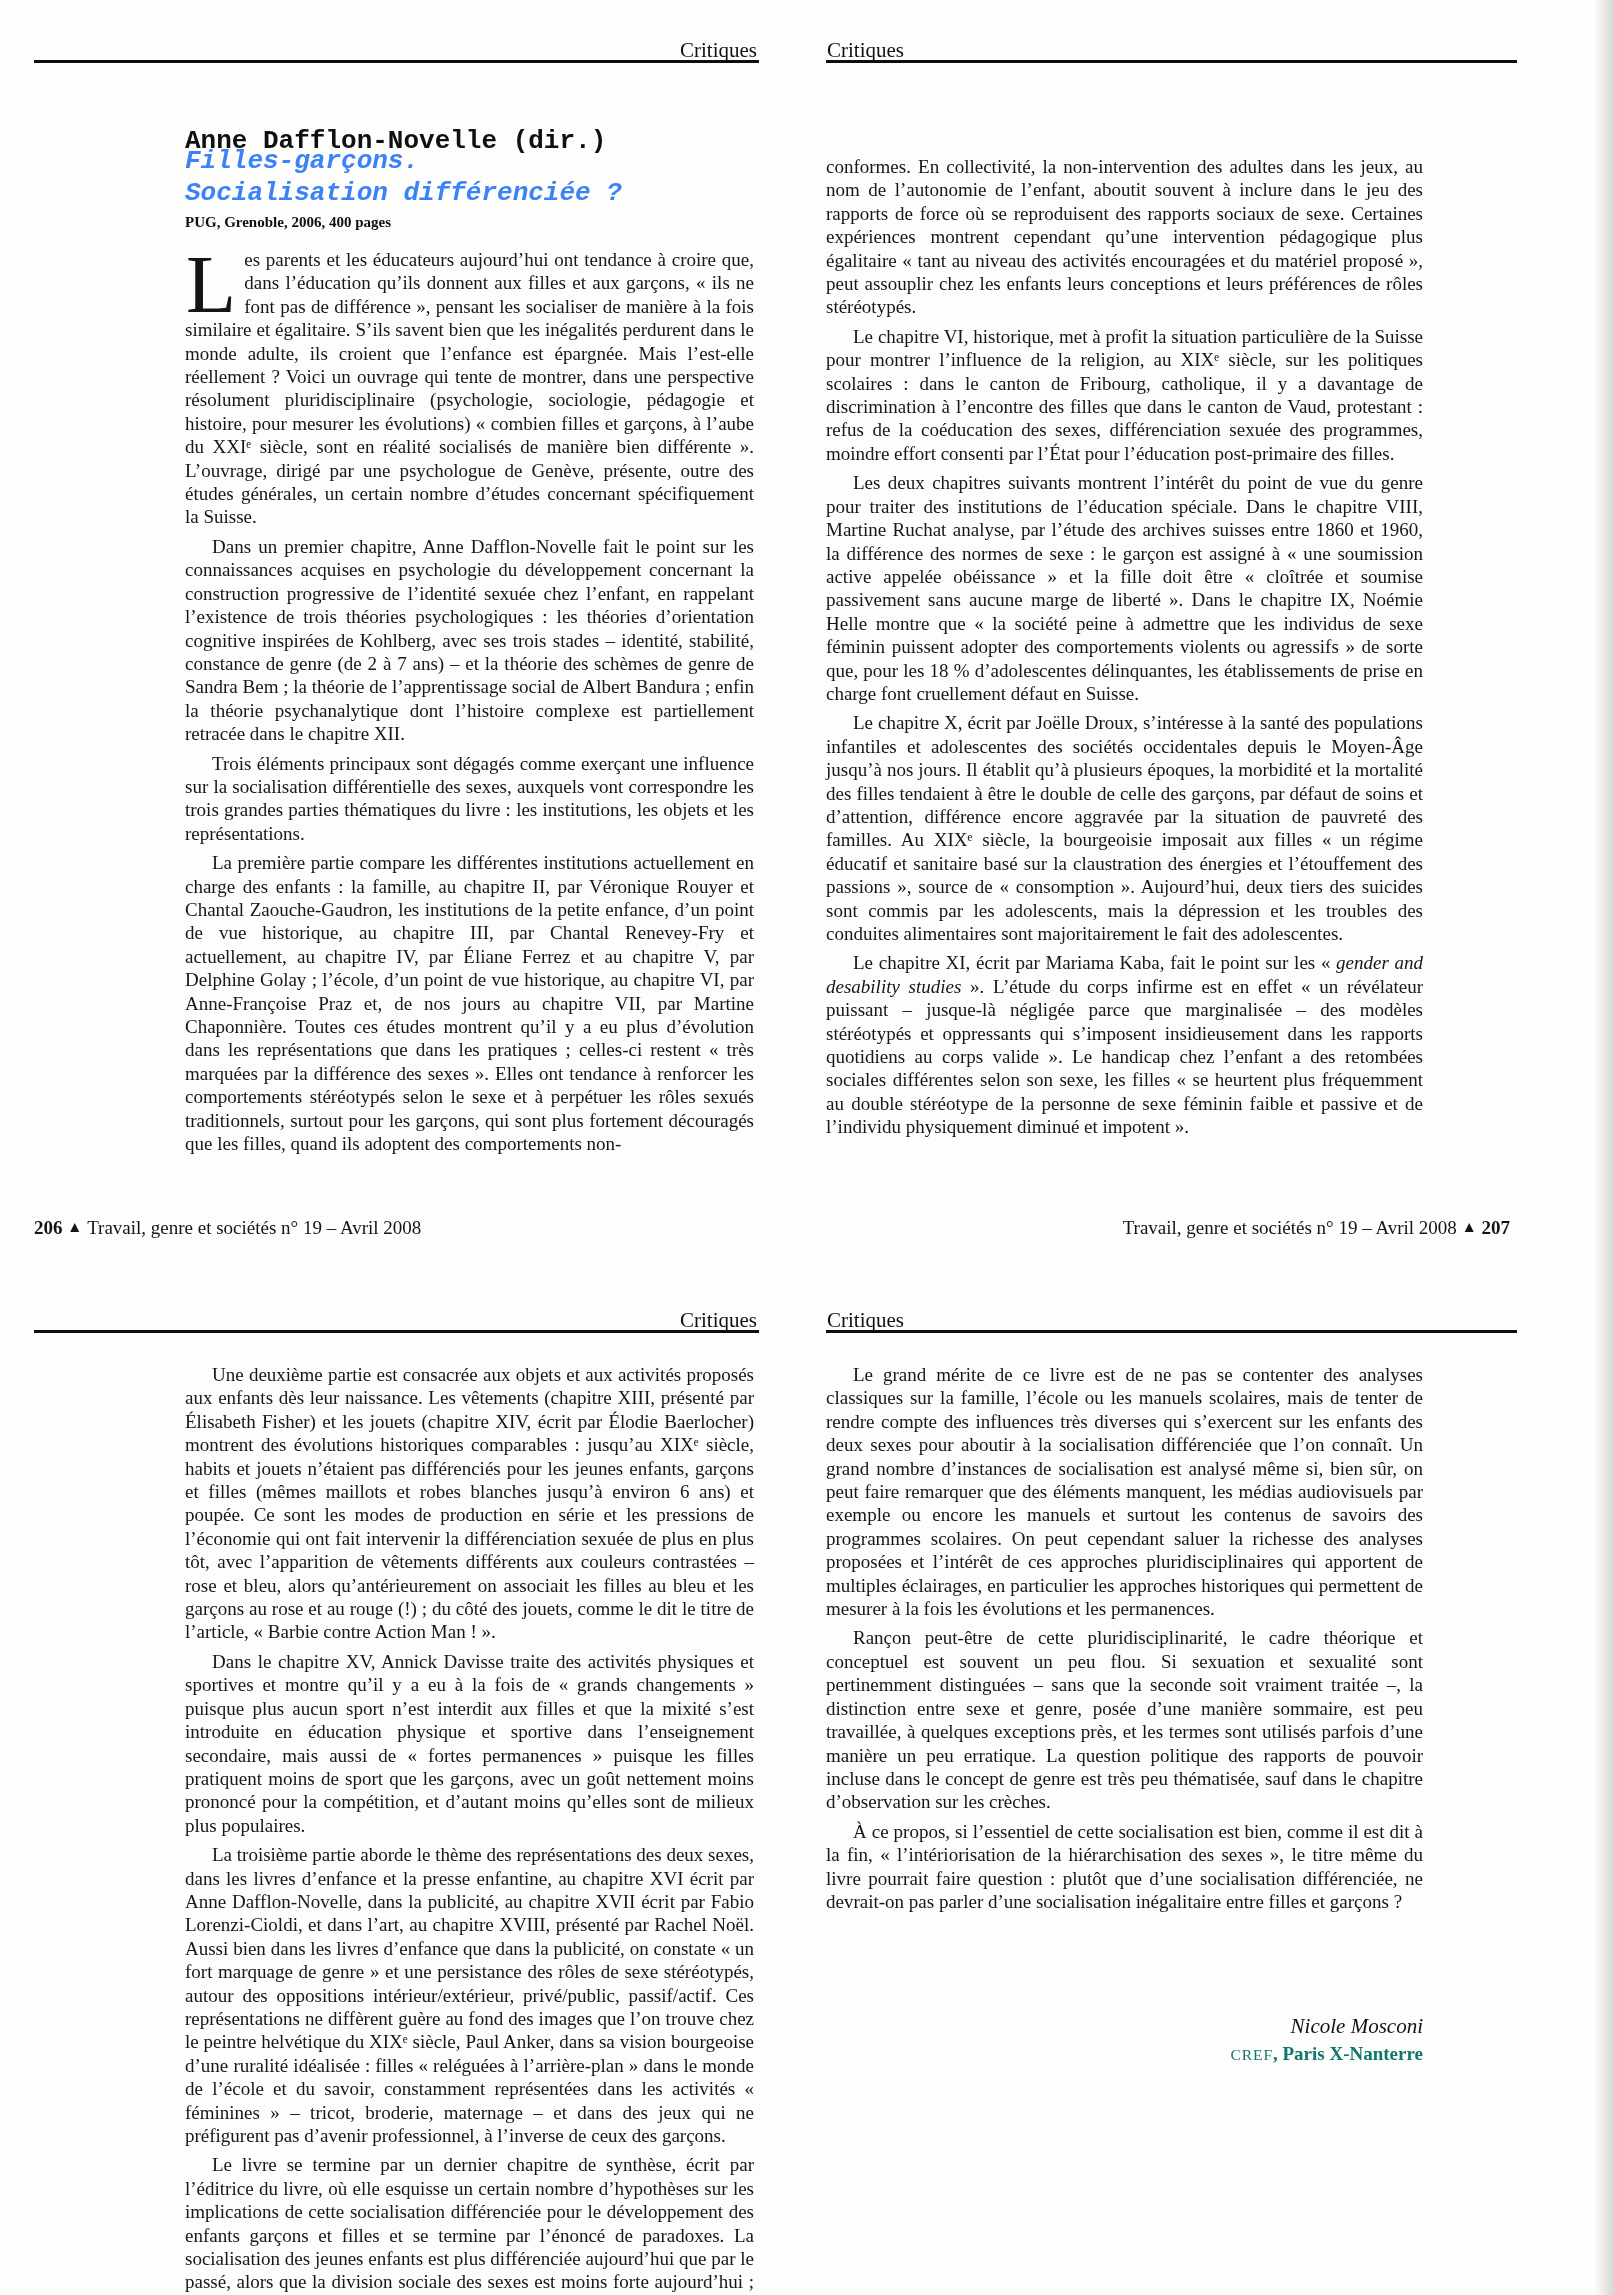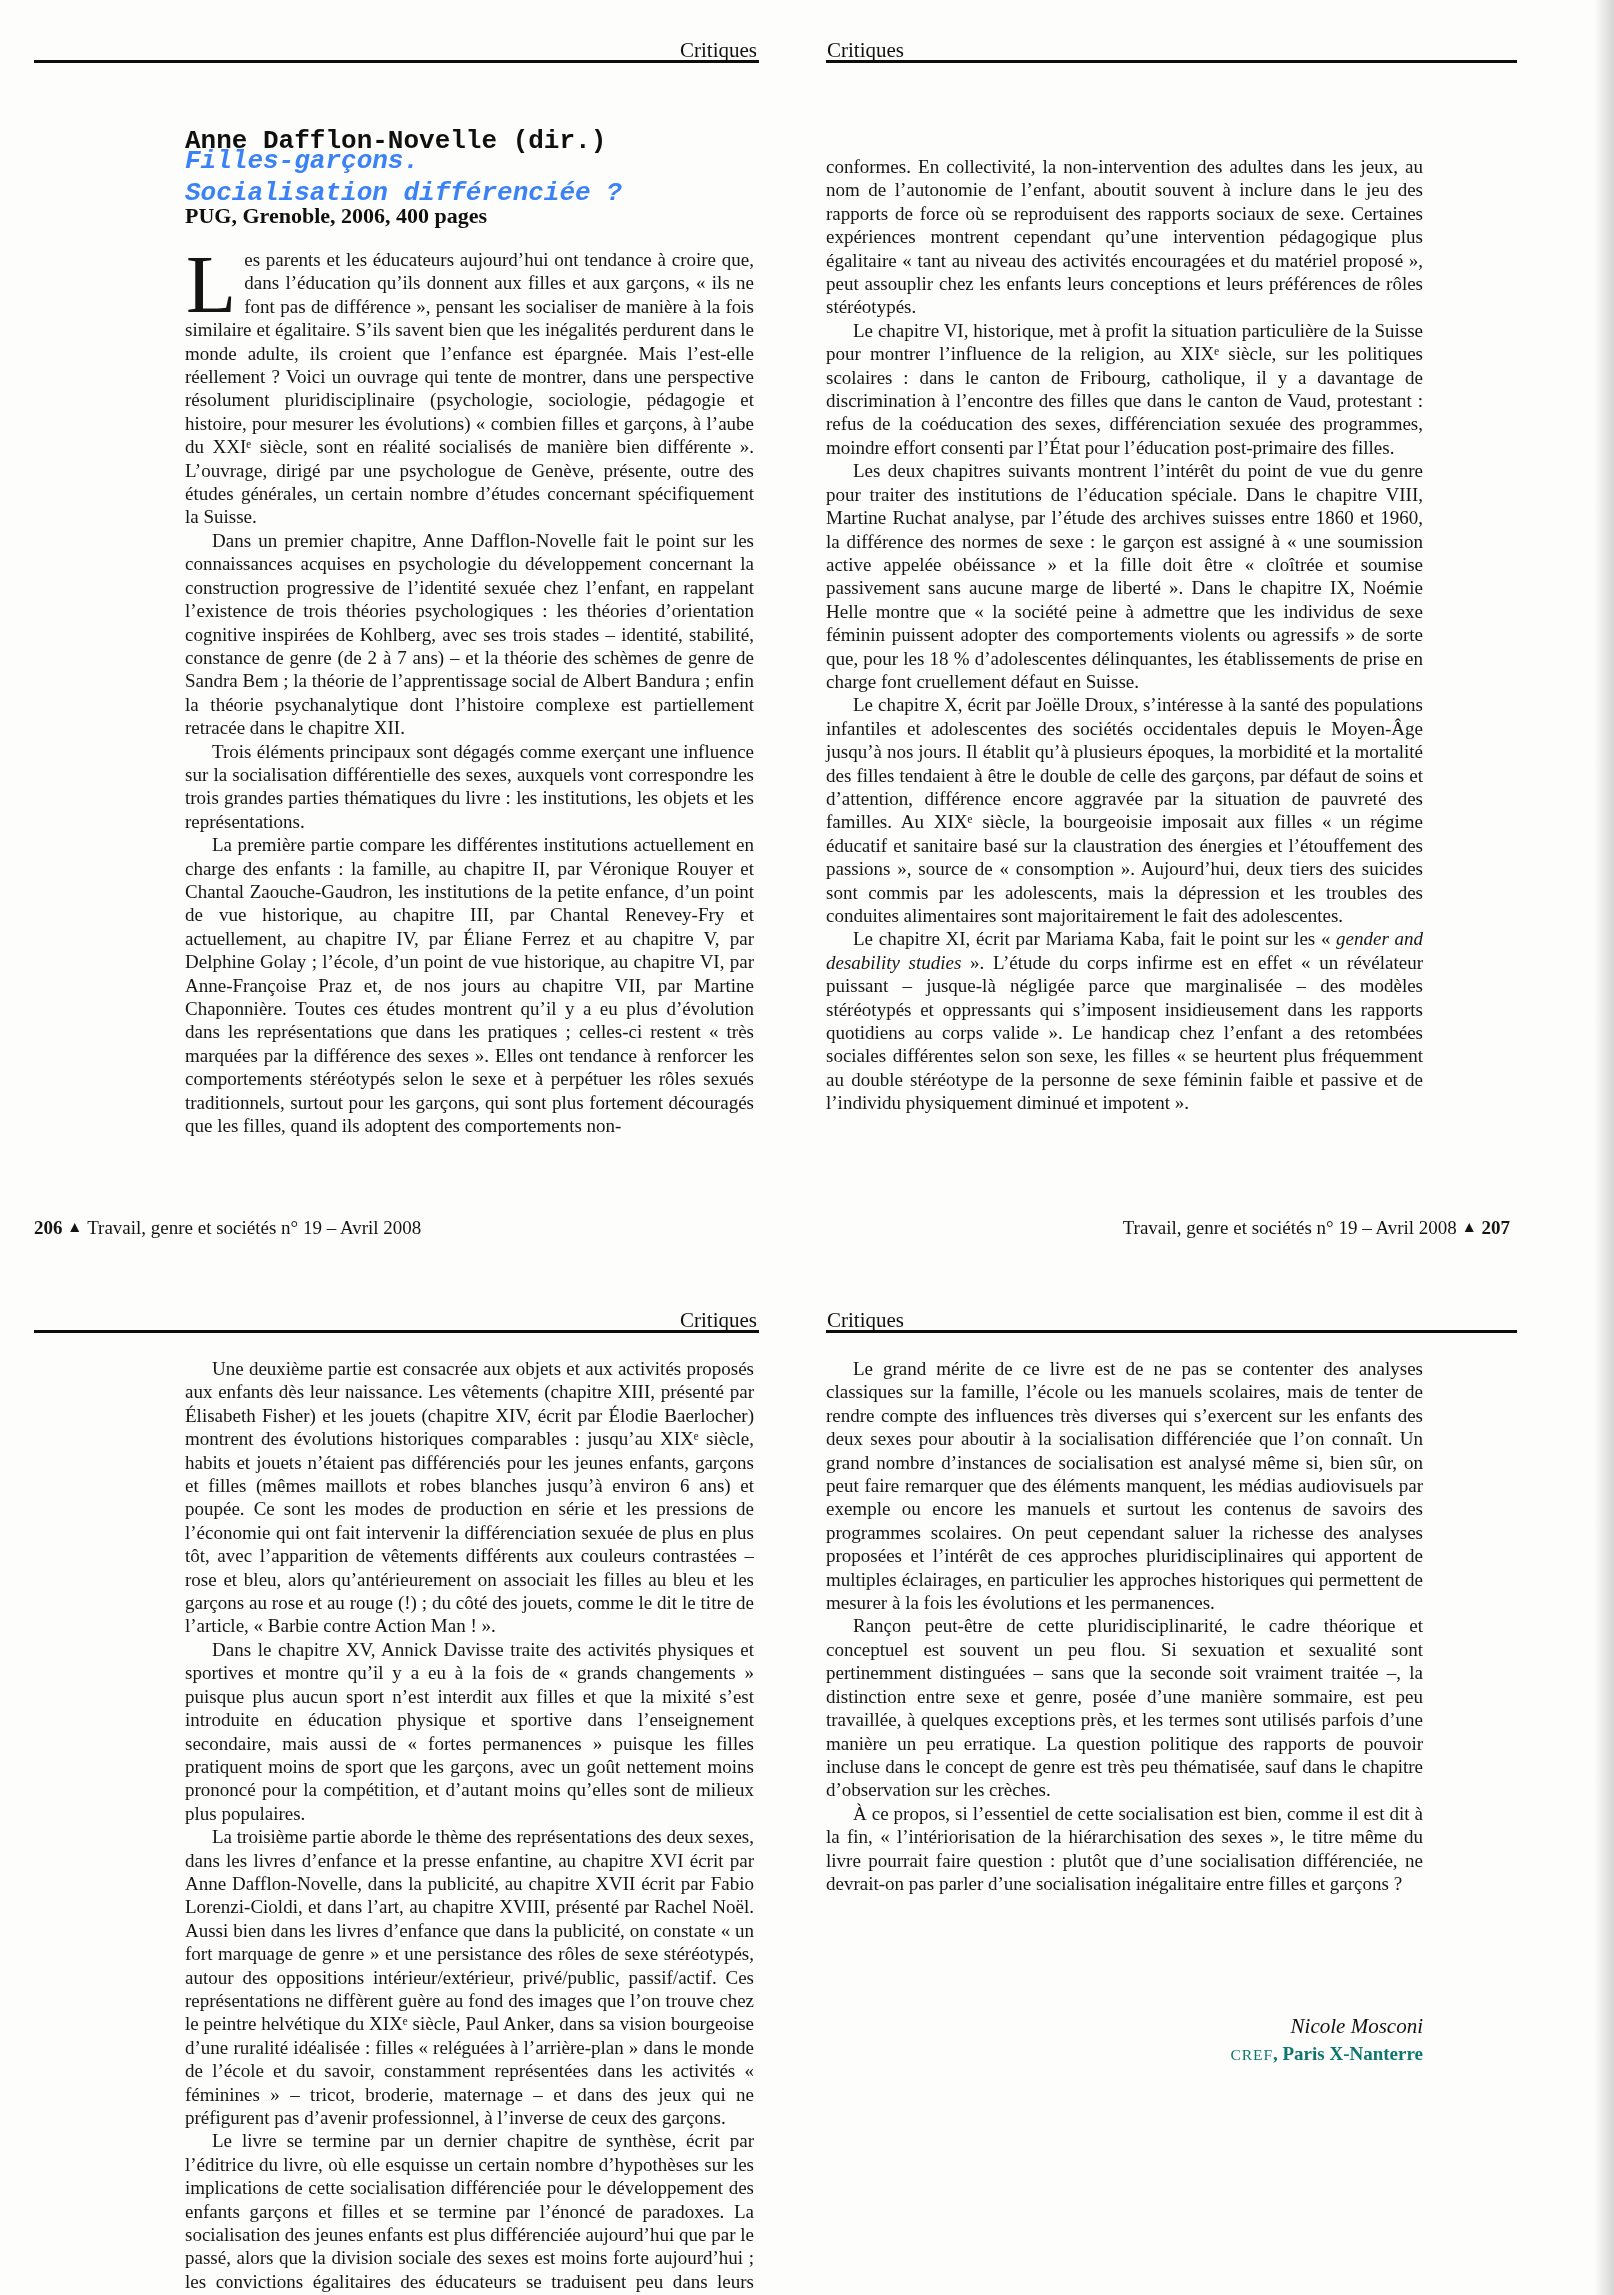--- a/index.html
+++ b/index.html
@@ -24,31 +24,31 @@
   .page-bottom .rule.rl-right{top:50px;}
 
   .title-author{position:absolute;left:185px;top:108px;
       font-family:"Liberation Mono","DejaVu Sans Mono",monospace;
       font-weight:bold;font-size:26px;line-height:32px;color:#101010;white-space:nowrap;}
   .title-line{position:absolute;left:185px;
       font-family:"Liberation Mono","DejaVu Sans Mono",monospace;
       font-weight:bold;font-style:italic;font-size:26px;line-height:32px;color:#3b82f6;white-space:nowrap;}
   #title-l1{top:145px;}
   #title-l2{top:177px;}
-  .publine{position:absolute;left:185px;top:203px;font-weight:bold;font-size:22px;line-height:26px;color:#101010;white-space:nowrap;}
+  .publine{position:absolute;left:185px;top:209px;font-weight:bold;font-size:15px;line-height:26px;color:#101010;white-space:nowrap;}
 
   .body-col{position:absolute;font-size:19px;line-height:23.4px;text-align:justify;color:#161616;}
   .col-left{left:185px;width:569px;}
   .col-right{left:19px;width:597px;}
   #body-206{top:248px;}
   #body-207{top:155px;}
   #body-208{top:77px;}
   #body-209{top:77px;}
   .para{margin:0;}
-  .para.indent{text-indent:27px;}
+  .para.indent{text-indent:27px;margin-top:6px;}
   .para em{font-style:italic;}
   .dropcap{float:left;font-size:82px;line-height:64px;padding:4.6px 8.3px 0 0.9px;color:#141414;}
 
   .footer{position:absolute;font-size:19px;line-height:22px;white-space:nowrap;color:#141414;}
   .footer .num{font-weight:bold;}
   .tri{display:inline-block;font-size:15.6px;transform:translateY(-1.8px);margin:0 4.6px;}
   .ft-left{left:34px;top:1217px;text-align:center;}
   .ft-right{right:104px;top:1217px;}
 
   .signature{position:absolute;right:191px;top:733px;text-align:right;}

